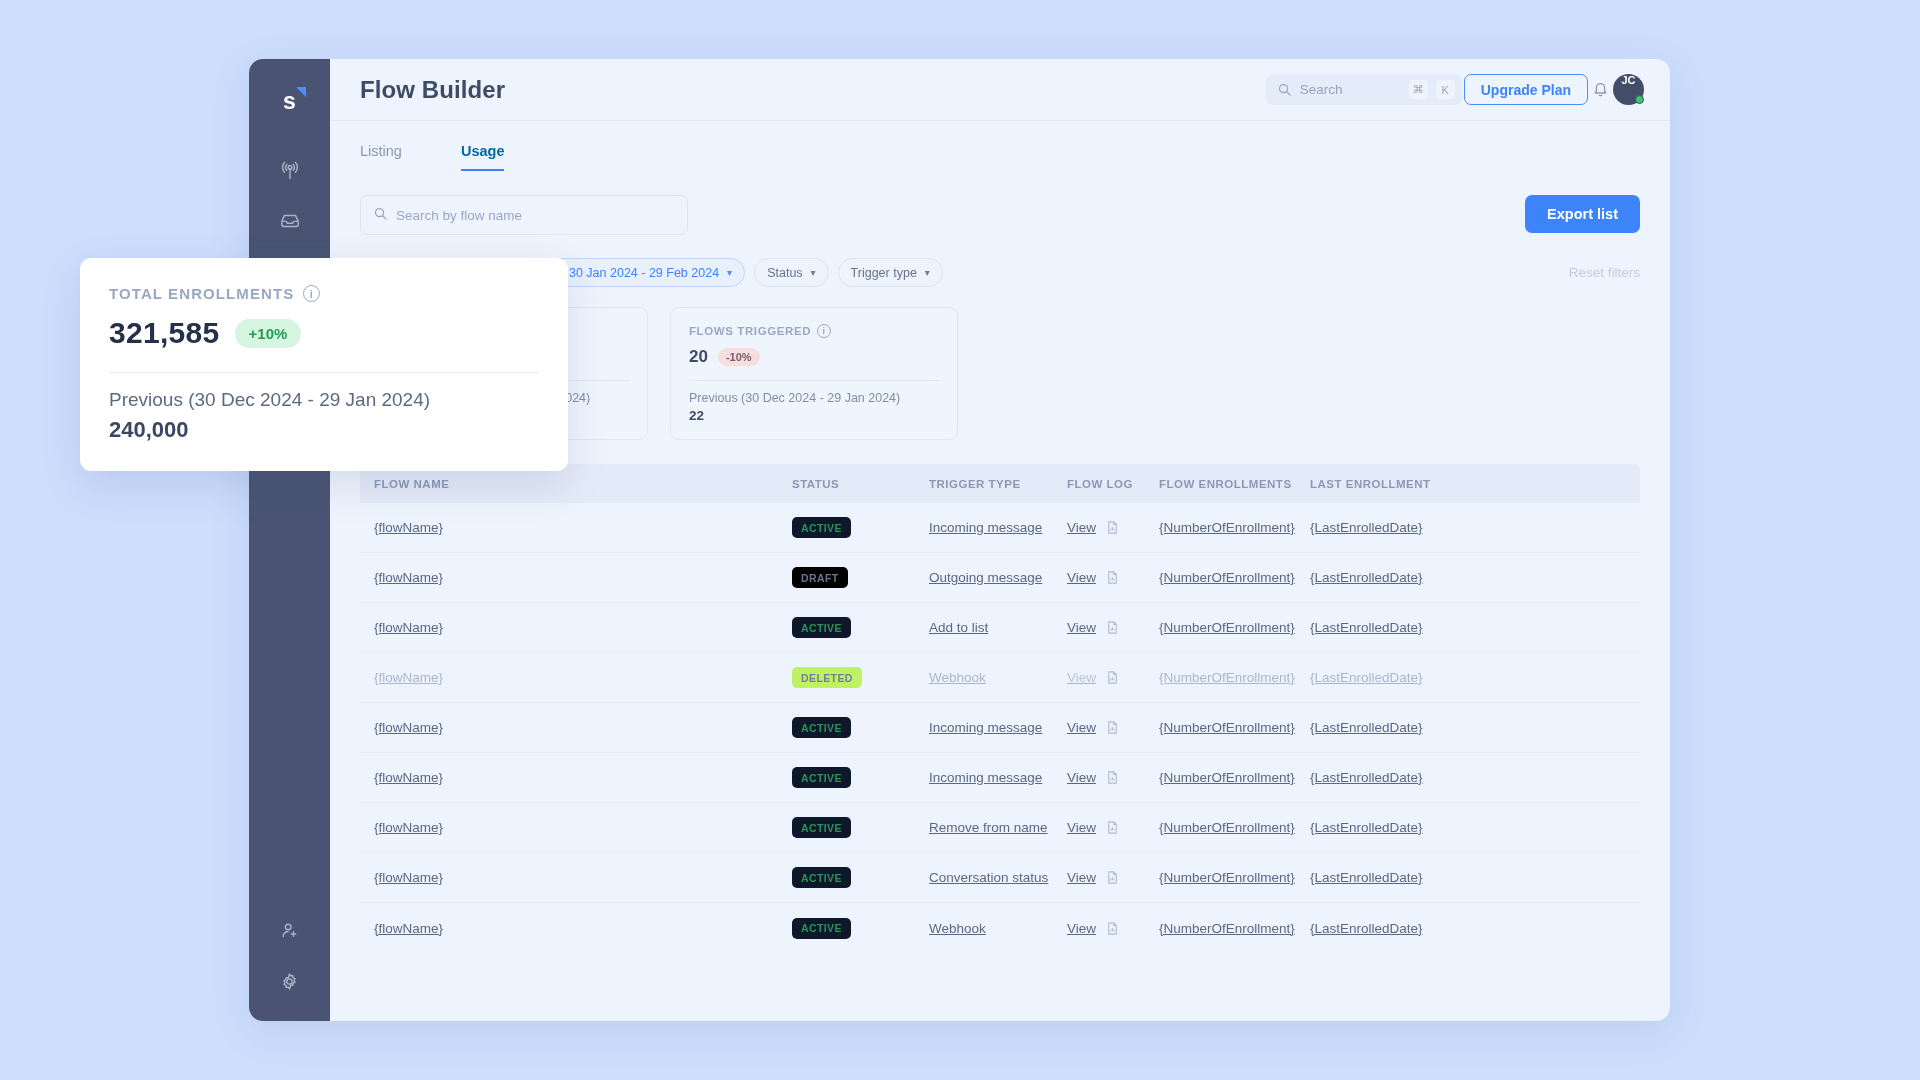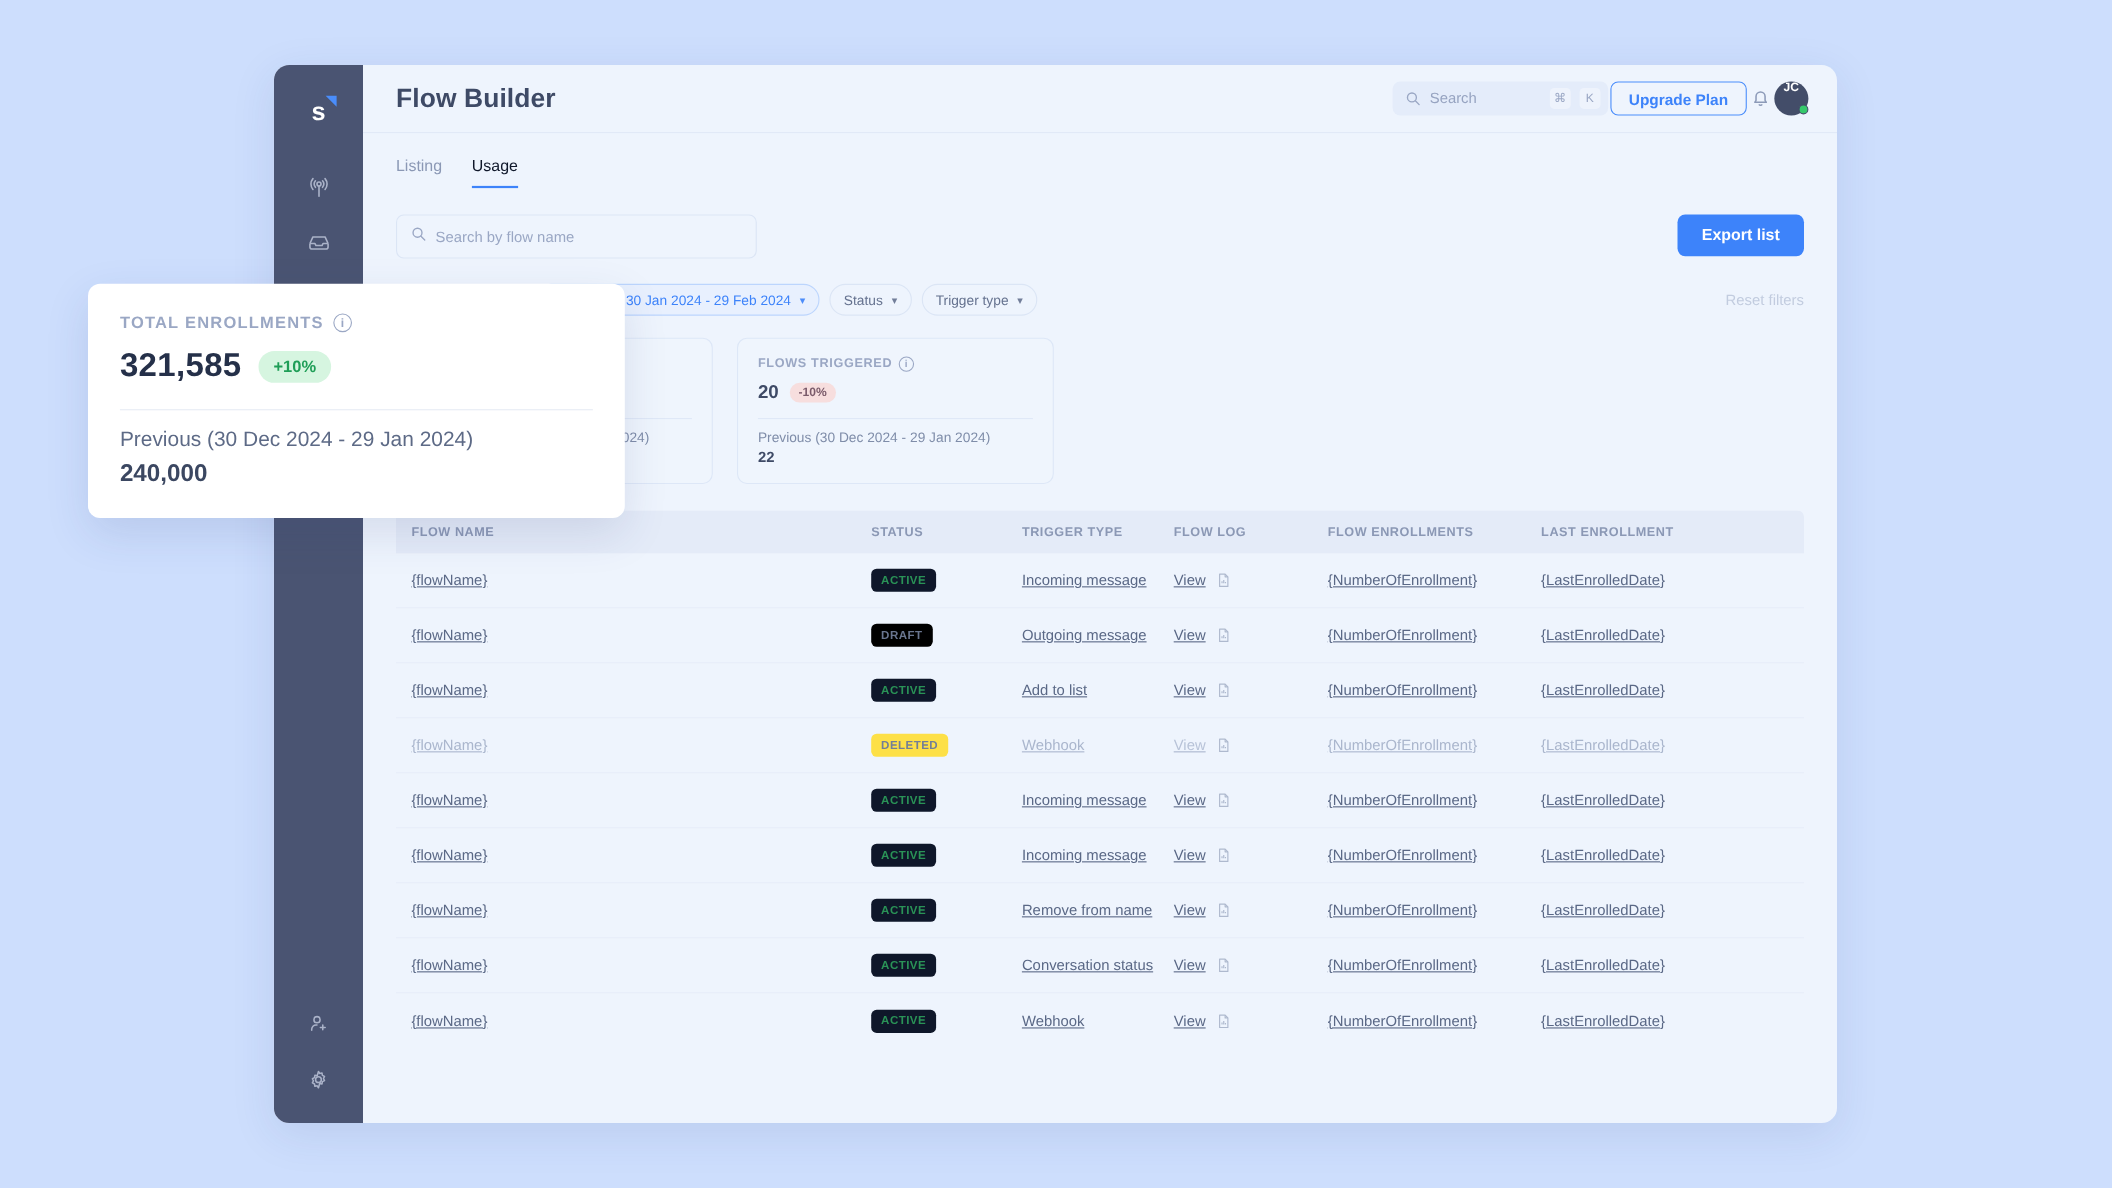--- a/index.html
+++ b/index.html
@@ -119,21 +119,21 @@
   
   .tabs {
     display: flex; gap: 27px;
     padding: 22px 0 0 30px;
     flex: 0 0 auto;
   }
   .tab {
     font-size: 14.5px; color: #8b98b5; padding-bottom: 10px;
     border-bottom: 2.5px solid transparent; cursor: pointer;
   }
-  .tab.active { color: #0f172a; font-weight: 400; border-bottom-color: #3d83fa; }
+  .tab.active { color: #0369a1; font-weight: 700; border-bottom-color: #3d83fa; margin-left: 32px; }
 
   
   .content { padding: 24px 30px 0 30px; flex: 1; min-height: 0; display: flex; flex-direction: column; }
 
   .searchrow { display: flex; align-items: flex-start; }
   .flow-search {
     width: 328px; height: 40px;
     background: #eef4fd;
     border: 1px solid #dbe5f5;
     border-radius: 7px;
@@ -202,30 +202,30 @@
     font-size: 13.5px; color: #5a6886;
     padding: 0 0 0 2px;
     text-decoration: underline;
   }
   .trow:last-child { border-bottom: none; }
   .trow.deleted { color: #aab6cd; }
   .c-name   { width: 430px; padding-left: 12px; }
   .c-status { width: 137px; }
   .c-trigger{ width: 138px; }
   .c-log    { width: 92px; }
-  .c-enroll { width: 194px; margin-left: 48px; }
+  .c-enroll { width: 151px; }
   .c-last   { width: 160px; }
   .badge {
     display: inline-flex; align-items: center; justify-content: center;
     height: 21px; padding: 0 9px; border-radius: 5px;
     font-size: 10.5px; font-weight: 700; letter-spacing: .4px;
   }
   .badge.active  { background: #0f172a; color: #2a9357; }
   .badge.draft   { background: #000000; color: #69758f; }
-  .badge.deleted { background: #fde047; color: #737f97; }
+  .badge.deleted { background: #bef264; color: #737f97; }
   .viewcell { display: flex; align-items: center; gap: 9px; }
   .view-link { color: #5a6886; cursor: pointer; }
   .trow.deleted .view-link { color: #b8c3d8; }
   .doc-icon { color: #aeb9ce; display: flex; }
 
   
   .overlay-card {
     position: absolute;
     left: 80px; top: 258px;
     width: 488px; height: 213px;

